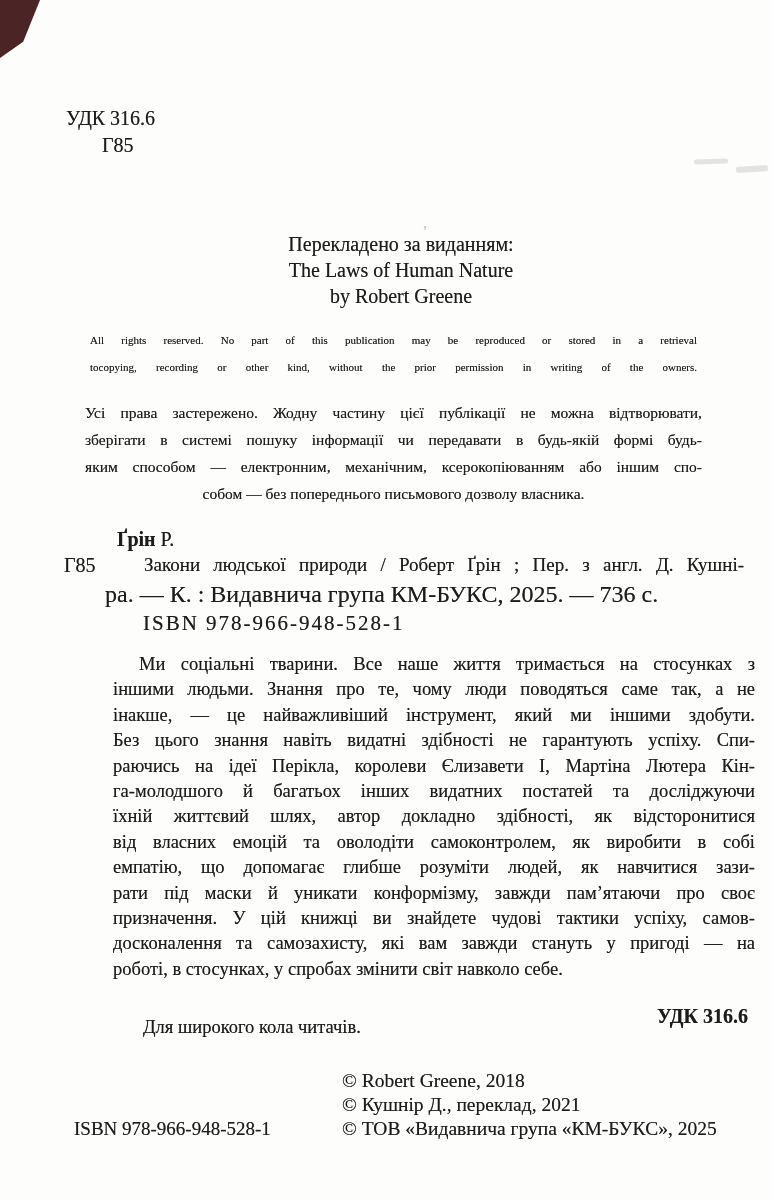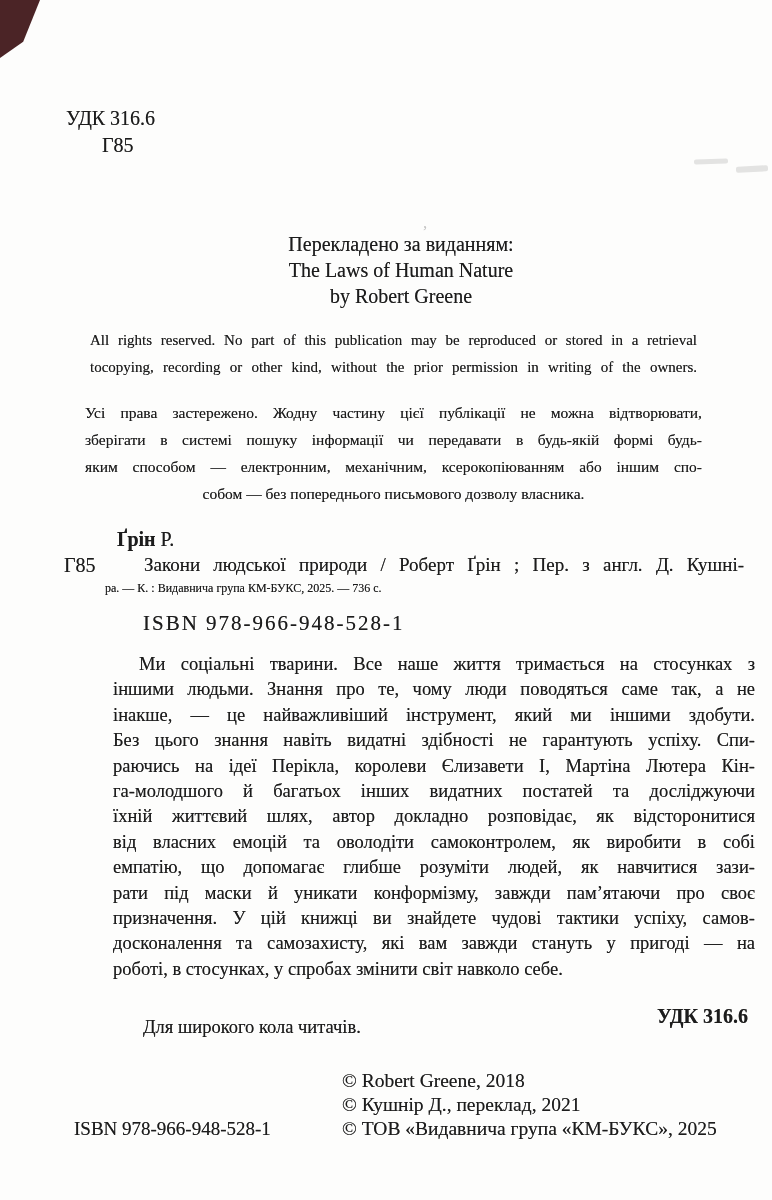--- a/index.html
+++ b/index.html
@@ -24,29 +24,29 @@
   .dash1{left:694px;top:159px;width:34px;height:5px;transform:rotate(-2deg);}
   .dash2{left:736px;top:166px;width:32px;height:6px;transform:rotate(-3deg);}
   .speck{left:423px;top:213px;color:#c4c4c4;font-size:17px;text-shadow:none;}
   
   .udk-top{left:66px;top:105px;font-size:20px;line-height:27px;}
   .udk-top .l2{padding-left:36px;}
   .centered{left:30px;right:0;text-align:center;}
   .translator{top:186px;font-size:20px;}
   .translator .ital{font-style:italic;}
   .edition{top:231px;font-size:20px;line-height:26px;}
-  .rights-en{left:90px;width:607px;top:327px;font-size:15px;line-height:26.5px;}
+  .rights-en{left:90px;width:607px;top:327px;font-size:11px;line-height:26.5px;}
   .rights-uk{left:85px;width:617px;top:399px;font-size:15.5px;line-height:27px;}
   .stretch{text-align:justify;text-align-last:justify;}
   .center-line{text-align:center;}
   .author{left:117px;top:528px;font-size:20px;}
   .author .bold{font-weight:bold;}
   .g85{left:64px;top:554px;font-size:20px;}
   .cat-l1{left:144px;width:600px;top:554px;font-size:19px;}
-  .cat-l2{left:105px;top:581px;font-size:12px;}
+  .cat-l2{left:105px;top:581px;font-size:24px;}
   .isbn-mid{left:143px;top:611px;font-size:21px;letter-spacing:2px;}
   .annotation{left:113px;width:642px;top:652px;font-size:18.5px;line-height:25.4px;}
   .annotation .indent{padding-left:26px;}
   .annotation .indent2{padding-left:30px;margin-top:33px;}
   .udk-bottom{right:24px;top:1005px;font-size:20px;font-weight:bold;}
   .copyrights{left:342px;top:1069px;font-size:19.5px;line-height:24.2px;}
   .isbn-bottom{left:74px;top:1118px;font-size:19px;}
 </style>
 </head>
 <body>
@@ -90,21 +90,21 @@
   <div class="abs cat-l2">ра. — К. : Видавнича група КМ-БУКС, 2025. — 736 с.</div>
   <div class="abs isbn-mid">ISBN 978-966-948-528-1</div>
 
   <div class="abs annotation">
     <div class="stretch indent">Ми соціальні тварини. Все наше життя тримається на стосунках з</div>
     <div class="stretch">іншими людьми. Знання про те, чому люди поводяться саме так, а не</div>
     <div class="stretch">інакше, — це найважливіший інструмент, який ми іншими здобути.</div>
     <div class="stretch">Без цього знання навіть видатні здібності не гарантують успіху. Спи-</div>
     <div class="stretch">раючись на ідеї Перікла, королеви Єлизавети І, Мартіна Лютера Кін-</div>
     <div class="stretch">га-молодшого й багатьох інших видатних постатей та досліджуючи</div>
-    <div class="stretch">їхній життєвий шлях, автор докладно розповідає, як відсторонитися</div>
+    <div class="stretch">їхній життєвий шлях, автор докладно здібності, як відсторонитися</div>
     <div class="stretch">від власних емоцій та оволодіти самоконтролем, як виробити в собі</div>
     <div class="stretch">емпатію, що допомагає глибше розуміти людей, як навчитися зази-</div>
     <div class="stretch">рати під маски й уникати конформізму, завжди пам’ятаючи про своє</div>
     <div class="stretch">призначення. У цій книжці ви знайдете чудові тактики успіху, самов-</div>
     <div class="stretch">досконалення та самозахисту, які вам завжди стануть у пригоді — на</div>
     <div>роботі, в стосунках, у спробах змінити світ навколо себе.</div>
     <div class="indent2">Для широкого кола читачів.</div>
   </div>
 
   <div class="abs udk-bottom">УДК 316.6</div>

